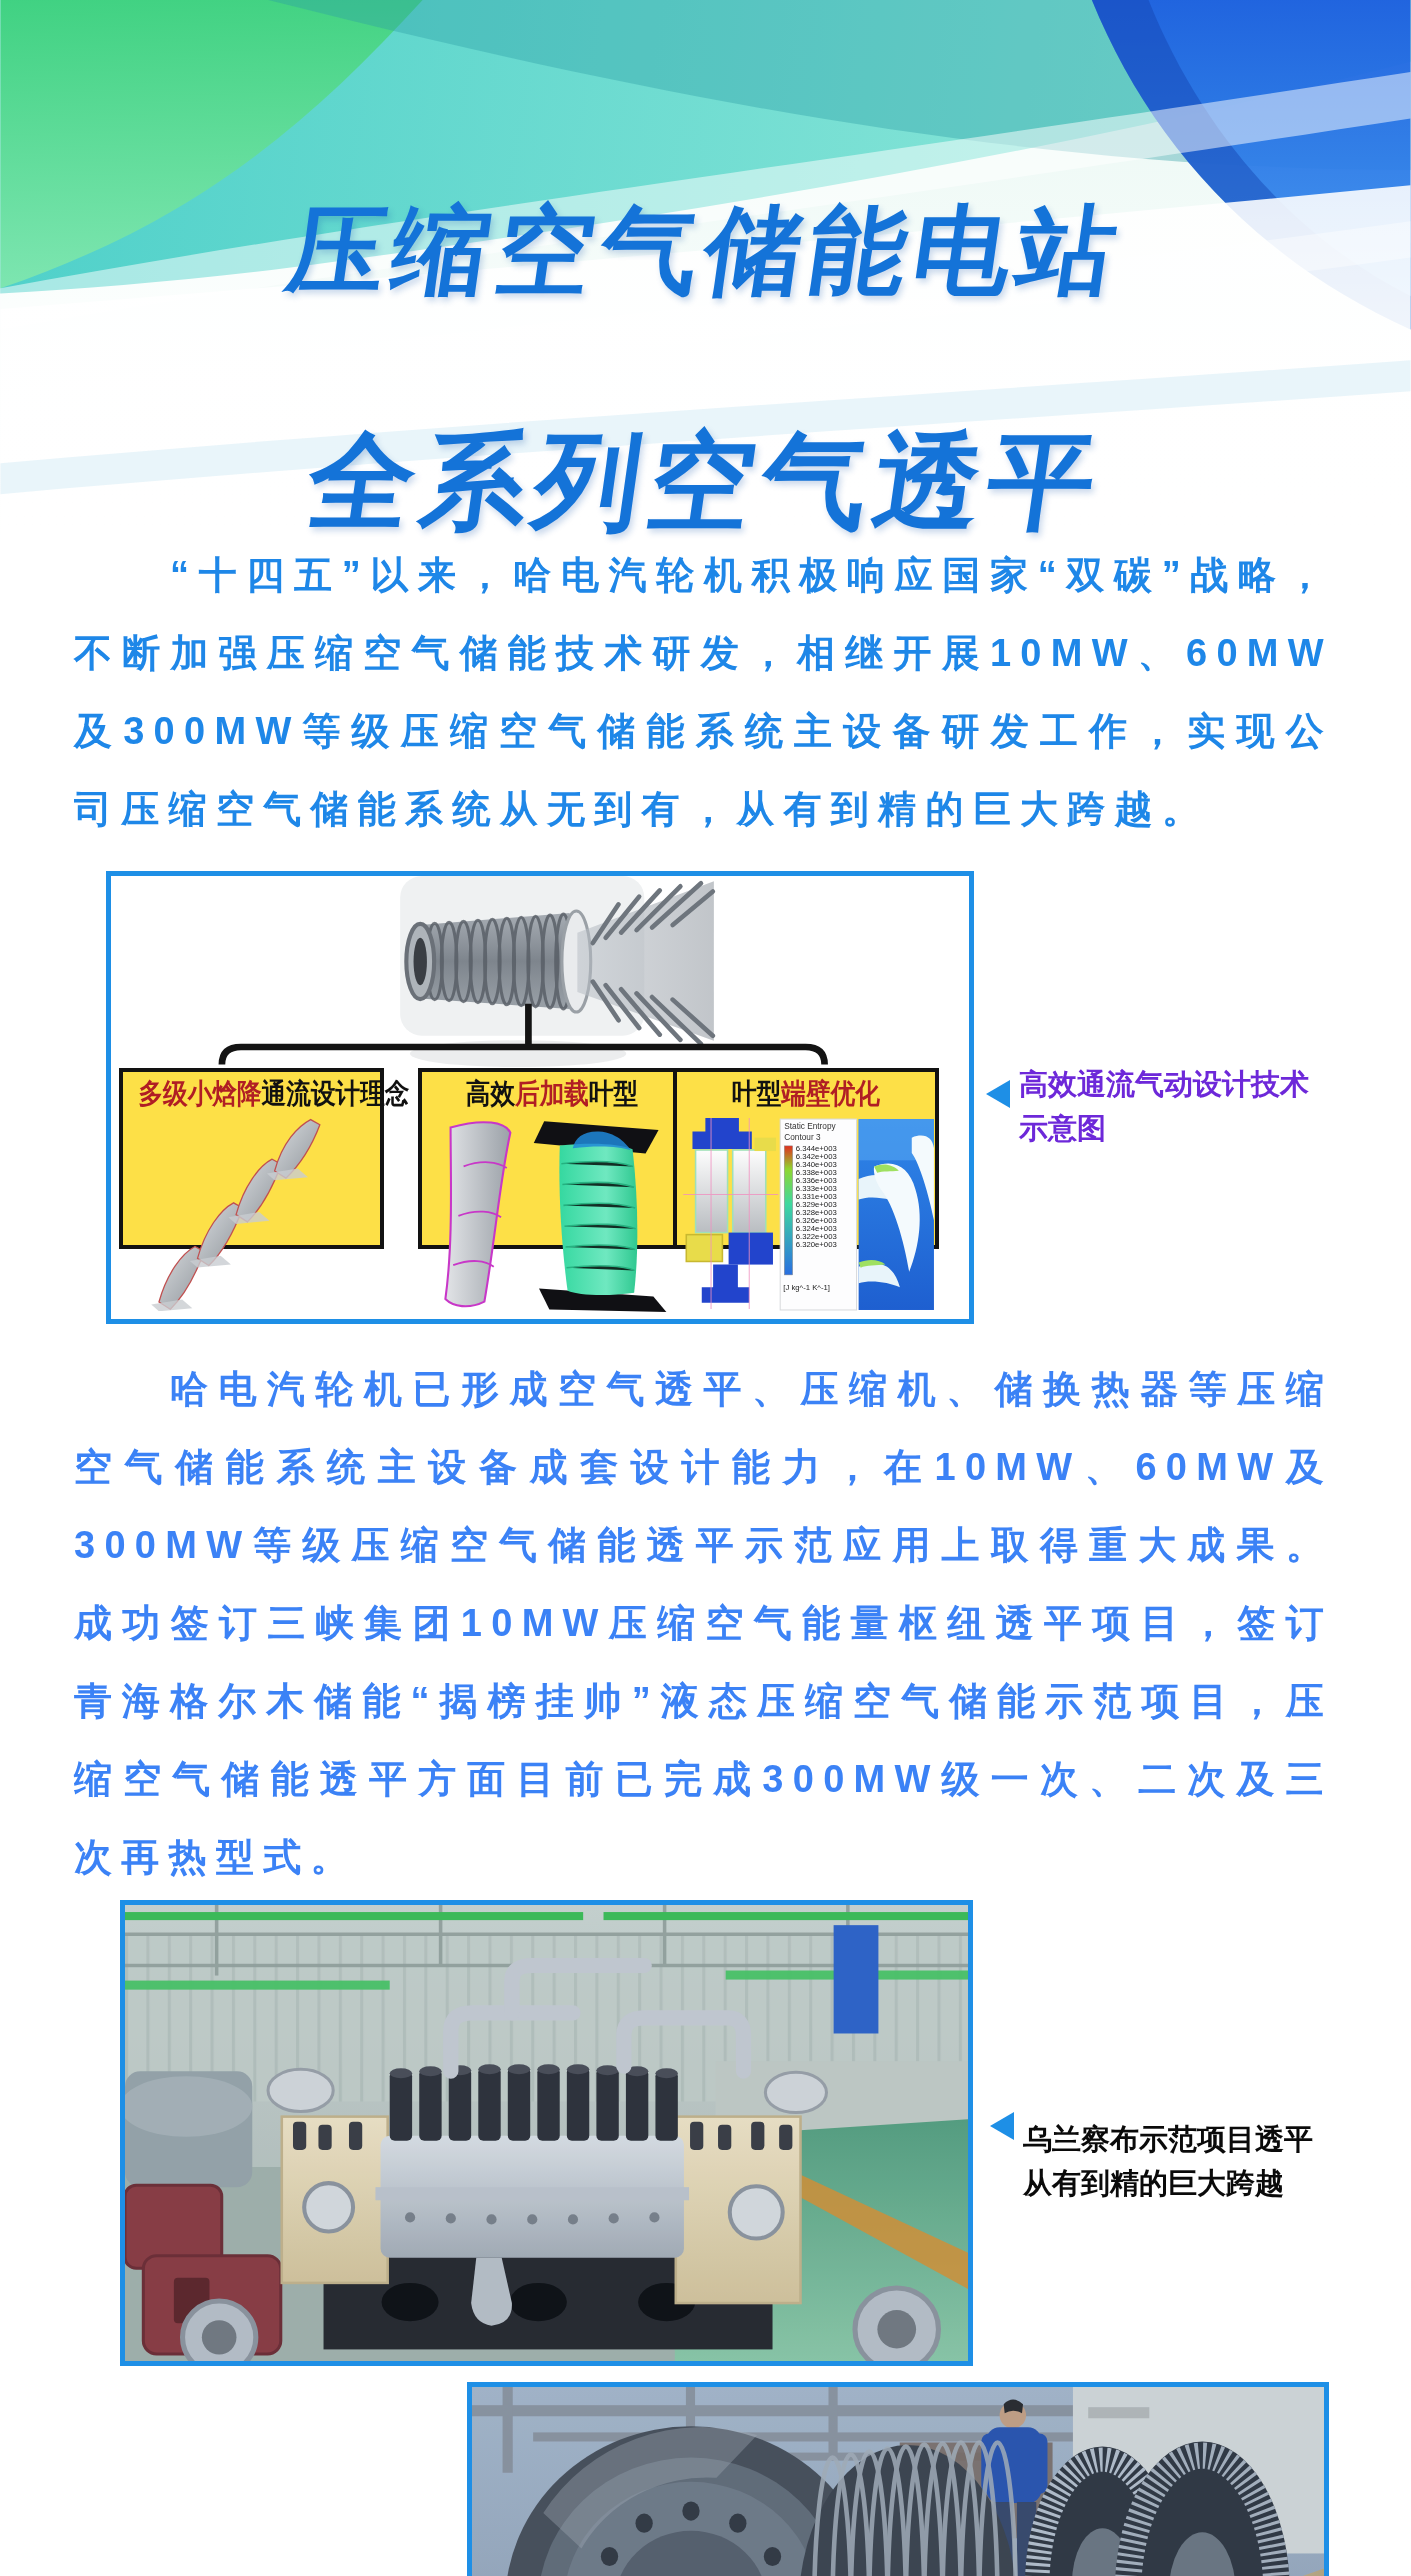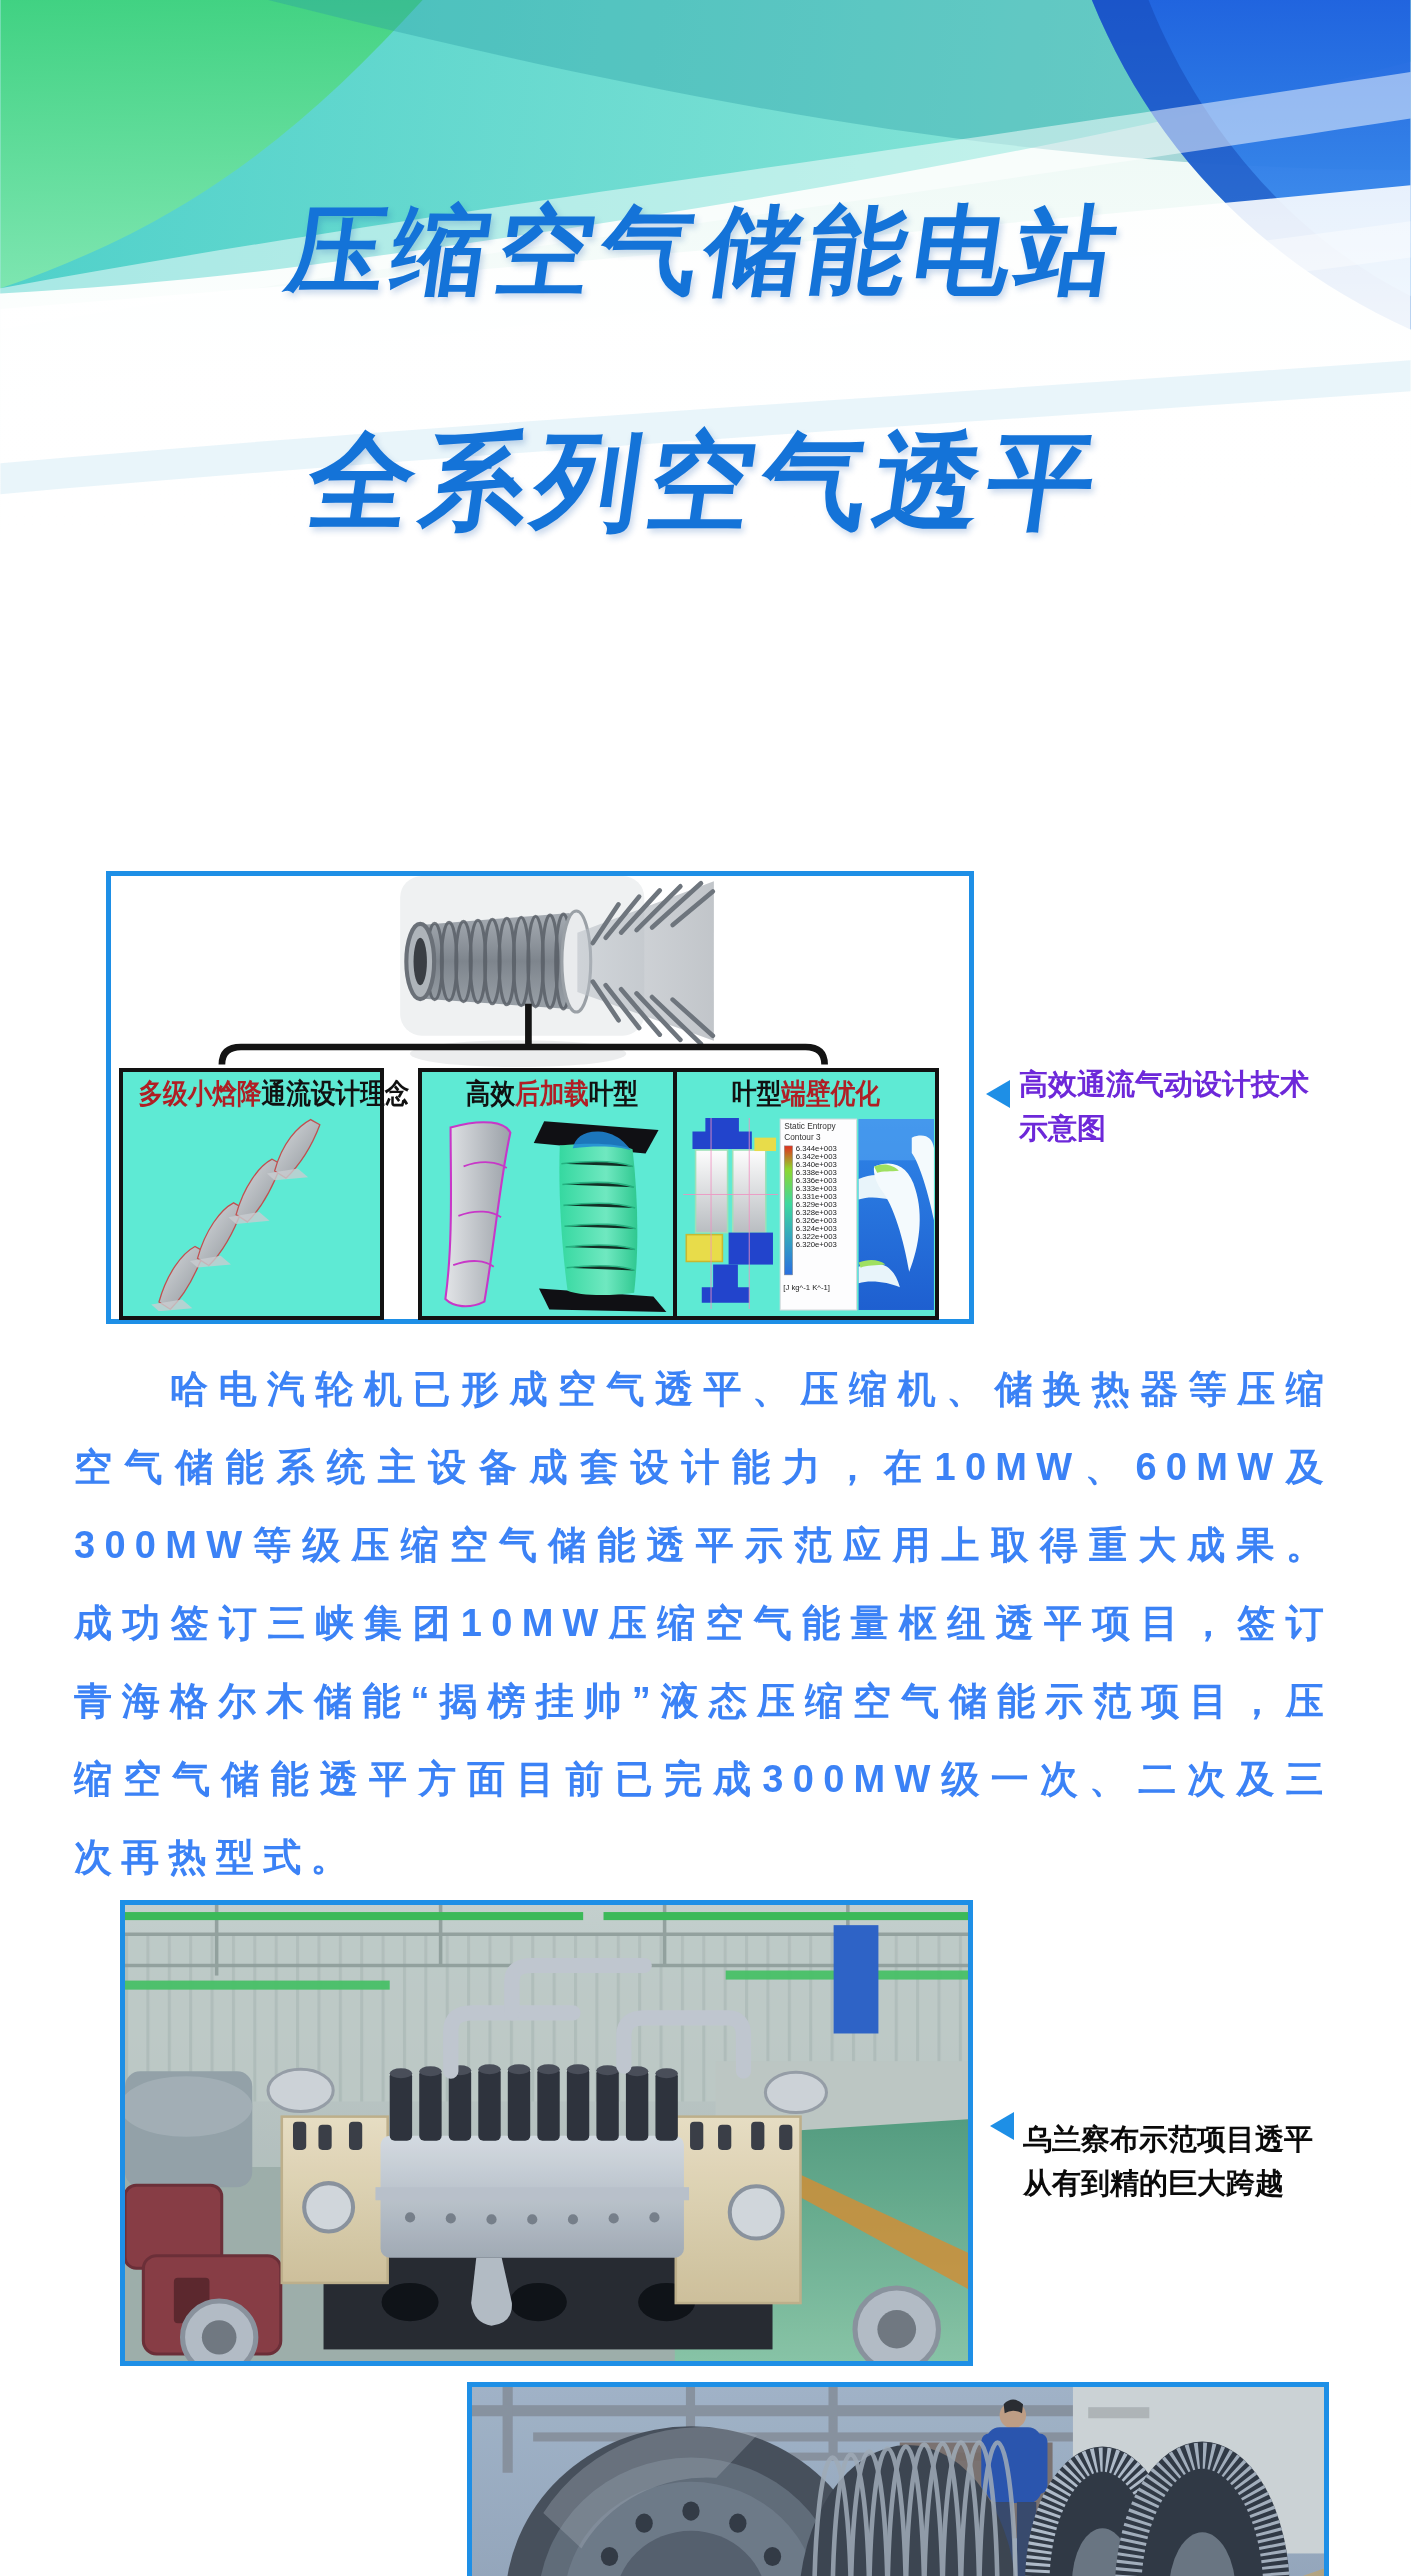--- a/index.html
+++ b/index.html
@@ -14,21 +14,21 @@
   #title2{top:427px;font-size:106px;line-height:108px;}
   
   .para{left:74px;width:1259px;font-size:38px;font-weight:700;line-height:78px;
         letter-spacing:9.3px;text-align:justify;text-indent:96px;
         text-justify:inter-ideograph;}
   #para1{top:536px;}
   #para2{top:1350px;}
   
   #diagram-box{left:106px;top:871px;width:868px;height:453px;border:5.2px solid #1E8FE6;
                box-sizing:border-box;background:#fff;}
-  .sub-box{position:absolute;border:4.1px solid #121212;background:#5eead4;box-sizing:border-box;height:252px;top:192px;}
+  .sub-box{position:absolute;border:4.1px solid #121212;background:#fde047;box-sizing:border-box;height:181px;top:192px;}
   #sub1{left:7.7px;width:265px;}
   #sub2{left:307px;width:268px;}
   #sub3{left:562px;width:266px;}
   .sub-label{height:44px;line-height:44px;text-align:center;white-space:nowrap;
       font-family:"Liberation Serif","DejaVu Serif",serif;font-weight:700;font-size:28px;
       transform:scaleX(.88);transform-origin:center;}
   .sub-content{position:absolute;left:0;top:45px;right:0;bottom:0;}
   
   .caption{font-family:"Liberation Serif","DejaVu Serif",serif;font-weight:600;
            font-size:29px;line-height:44px;white-space:nowrap;}
@@ -80,20 +80,21 @@
     <path d="M2739,640 C2430,500 2230,270 2120,0 L2230,0 C2330,250 2510,460 2739,575 Z" fill="#1443B0" opacity=".45"></path>
     <path d="M0,560 C700,430 1500,330 2739,140 L2739,230 C1500,420 700,520 0,640 Z" fill="#ffffff" opacity=".5"></path>
     <path d="M0,760 C800,640 1800,560 2739,430 L2739,500 C1800,630 800,710 0,830 Z" fill="#ffffff" opacity=".4"></path>
     <path d="M0,600 C760,540 1700,460 2739,360 V1080 H0 Z" fill="url(#tgFade)"></path>
     <path d="M0,900 C900,820 1900,760 2739,700 L2739,760 C1900,820 900,880 0,960 Z" fill="#DDF0F8" opacity=".65"></path>
   </svg>
 
   <div id="title1" class="abs title-line" style="color: rgb(20, 115, 216);">压缩空气储能电站</div>
   <div id="title2" class="abs title-line" style="color: rgb(20, 115, 216);">全系列空气透平</div>
 
+  <div id="para1" class="abs para" style="color: rgb(30, 135, 232);">“十四五”以来，哈电汽轮机积极响应国家“双碳”战略，不断加强压缩空气储能技术研发，相继开展10MW、60MW及300MW等级压缩空气储能系统主设备研发工作，实现公司压缩空气储能系统从无到有，从有到精的巨大跨越。</div>
 
   <div id="diagram-box" class="abs" style="border-color: rgb(30, 143, 230);">
 
     <svg class="abs" style="left:0;top:0;" width="858" height="443" viewBox="0 0 1665 860">
       <defs>
         <linearGradient id="drum" x1="0" y1="0" x2="0" y2="1">
           <stop offset="0" stop-color="#A7ADB4"></stop>
             <stop offset=".5" stop-color="#7E858D"></stop>
             <stop offset="1" stop-color="#9AA1A8"></stop>
         </linearGradient>

